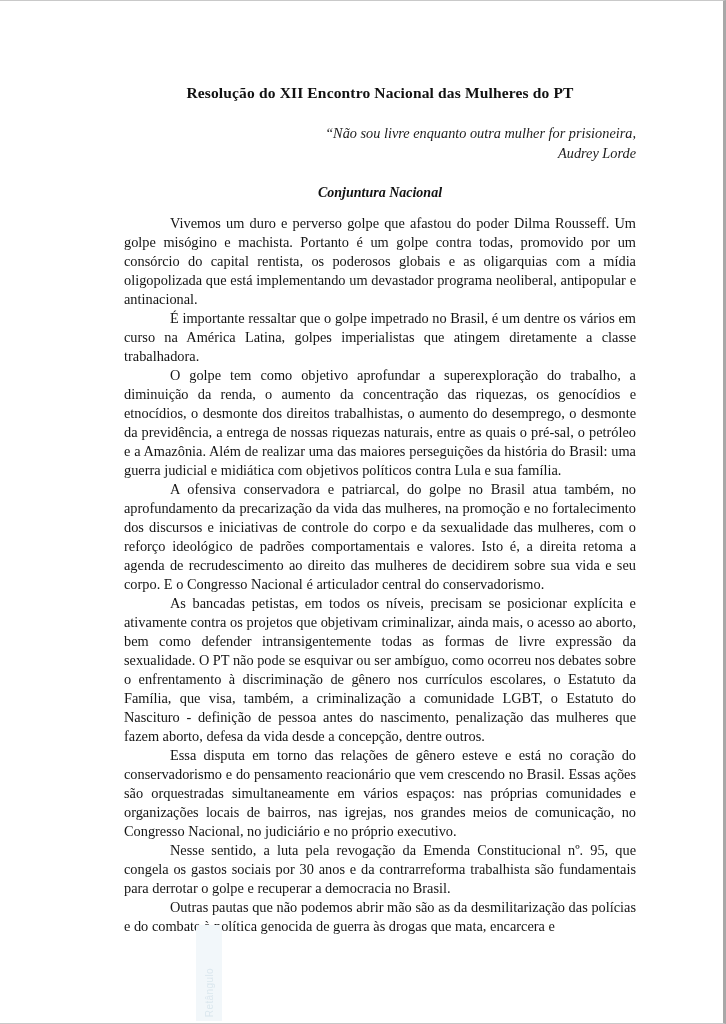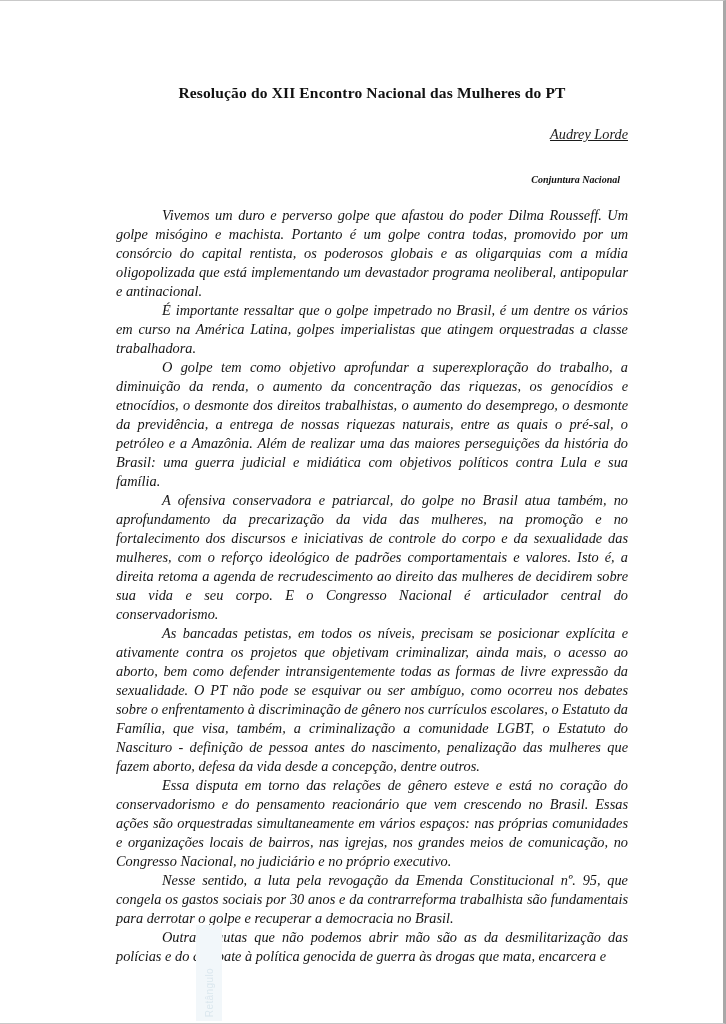--- a/index.html
+++ b/index.html
@@ -24,21 +24,21 @@
     height: 1024px;
     background: #ffffff;
     border-top: 1px solid #c9c9c9;
     border-bottom: 1px solid #c9c9c9;
     border-right: 3px solid #a8a8a8;
     padding: 0;
   }
 
   .page-body {
     position: absolute;
-    left: 116px;
+    left: 124px;
     top: 0;
     width: 512px;
     height: 846px;
   }
 
   
   .doc-title {
     margin: 0;
     padding-top: 82px;
     font-size: 15.5px;
@@ -59,38 +59,36 @@
     line-height: 1.33;
     color: #1b1b1b;
   }
   .epigraph-line {
     display: block;
   }
   .epigraph-attribution {
     display: block;
     font-style: italic;
     padding-top: 1px;
-    text-decoration: underline;
   }
 
   
   .section-heading {
-    margin: 8px;
+    margin: 0;
     padding-top: 22px;
-    font-size: 10px;
+    font-size: 14px;
     font-weight: bold;
     font-style: italic;
-    text-align: right;
+    text-align: center;
     color: #111111;
   }
 
   
   .body-copy {
     padding-top: 13px;
-    font-style: italic;
   }
   .body-paragraph {
     margin: 0;
     text-indent: 46px;
     text-align: justify;
     font-size: 14.35px;
     line-height: 1.325;
     color: #141414;
     hyphens: none;
   }
@@ -121,28 +119,29 @@
 </head>
 <body>
 
 <div class="page-sheet">
 
   <div class="page-body">
 
     <h1 class="doc-title">Resolução do XII Encontro Nacional das Mulheres do PT</h1>
 
     <div class="epigraph">
+      <span class="epigraph-line">“Não sou livre enquanto outra mulher for prisioneira,</span>
       <span class="epigraph-attribution">Audrey Lorde</span>
     </div>
 
     <h2 class="section-heading">Conjuntura Nacional</h2>
 
     <div class="body-copy">
       <p class="body-paragraph">Vivemos um duro e perverso golpe que afastou do poder Dilma Rousseff. Um golpe misógino e machista. Portanto é um golpe contra todas, promovido por um consórcio do capital rentista, os poderosos globais e as oligarquias com a mídia oligopolizada que está implementando um devastador programa neoliberal, antipopular e antinacional.</p>
-      <p class="body-paragraph">É importante ressaltar que o golpe impetrado no Brasil, é um dentre os vários em curso na América Latina, golpes imperialistas que atingem orquestradas a classe trabalhadora.</p>
+      <p class="body-paragraph">É importante ressaltar que o golpe impetrado no Brasil, é um dentre os vários em curso na América Latina, golpes imperialistas que atingem diretamente a classe trabalhadora.</p>
       <p class="body-paragraph">O golpe tem como objetivo aprofundar a superexploração do trabalho, a diminuição da renda, o aumento da concentração das riquezas, os genocídios e etnocídios, o desmonte dos direitos trabalhistas, o aumento do desemprego, o desmonte da previdência, a entrega de nossas riquezas naturais, entre as quais o pré-sal, o petróleo e a Amazônia. Além de realizar uma das maiores perseguições da história do Brasil: uma guerra judicial e midiática com objetivos políticos contra Lula e sua família.</p>
       <p class="body-paragraph">A ofensiva conservadora e patriarcal, do golpe no Brasil atua também, no aprofundamento da precarização da vida das mulheres, na promoção e no fortalecimento dos discursos e iniciativas de controle do corpo e da sexualidade das mulheres, com o reforço ideológico de padrões comportamentais e valores. Isto é, a direita retoma a agenda de recrudescimento ao direito das mulheres de decidirem sobre sua vida e seu corpo. E o Congresso Nacional é articulador central do conservadorismo.</p>
       <p class="body-paragraph">As bancadas petistas, em todos os níveis, precisam se posicionar explícita e ativamente contra os projetos que objetivam criminalizar, ainda mais, o acesso ao aborto, bem como defender intransigentemente todas as formas de livre expressão da sexualidade. O PT não pode se esquivar ou ser ambíguo, como ocorreu nos debates sobre o enfrentamento à discriminação de gênero nos currículos escolares, o Estatuto da Família, que visa, também, a criminalização a comunidade LGBT, o Estatuto do Nascituro - definição de pessoa antes do nascimento, penalização das mulheres que fazem aborto, defesa da vida desde a concepção, dentre outros.</p>
       <p class="body-paragraph">Essa disputa em torno das relações de gênero esteve e está no coração do conservadorismo e do pensamento reacionário que vem crescendo no Brasil. Essas ações são orquestradas simultaneamente em vários espaços: nas próprias comunidades e organizações locais de bairros, nas igrejas, nos grandes meios de comunicação, no Congresso Nacional, no judiciário e no próprio executivo.</p>
       <p class="body-paragraph">Nesse sentido, a luta pela revogação da Emenda Constitucional nº. 95, que congela os gastos sociais por 30 anos e da contrarreforma trabalhista são fundamentais para derrotar o golpe e recuperar a democracia no Brasil.</p>
       <p class="body-paragraph">Outras pautas que não podemos abrir mão são as da desmilitarização das polícias e do combate à política genocida de guerra às drogas que mata, encarcera e</p>
     </div>
 
   </div>
 

